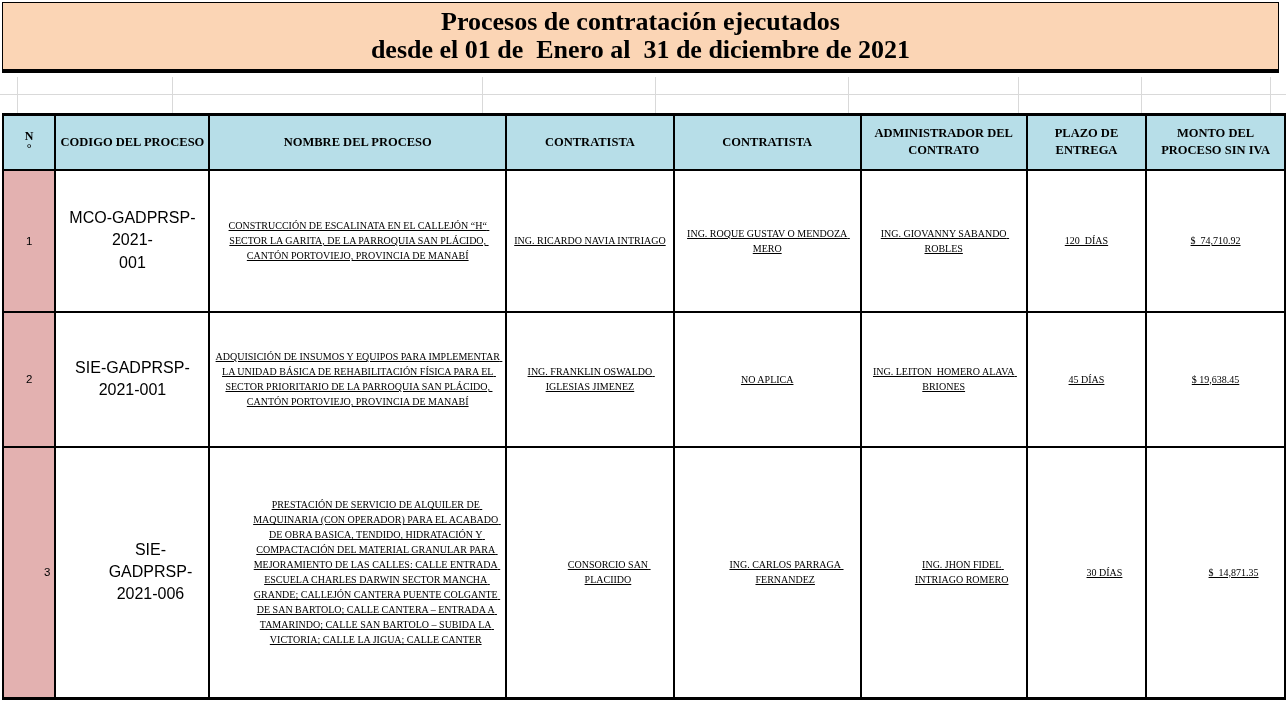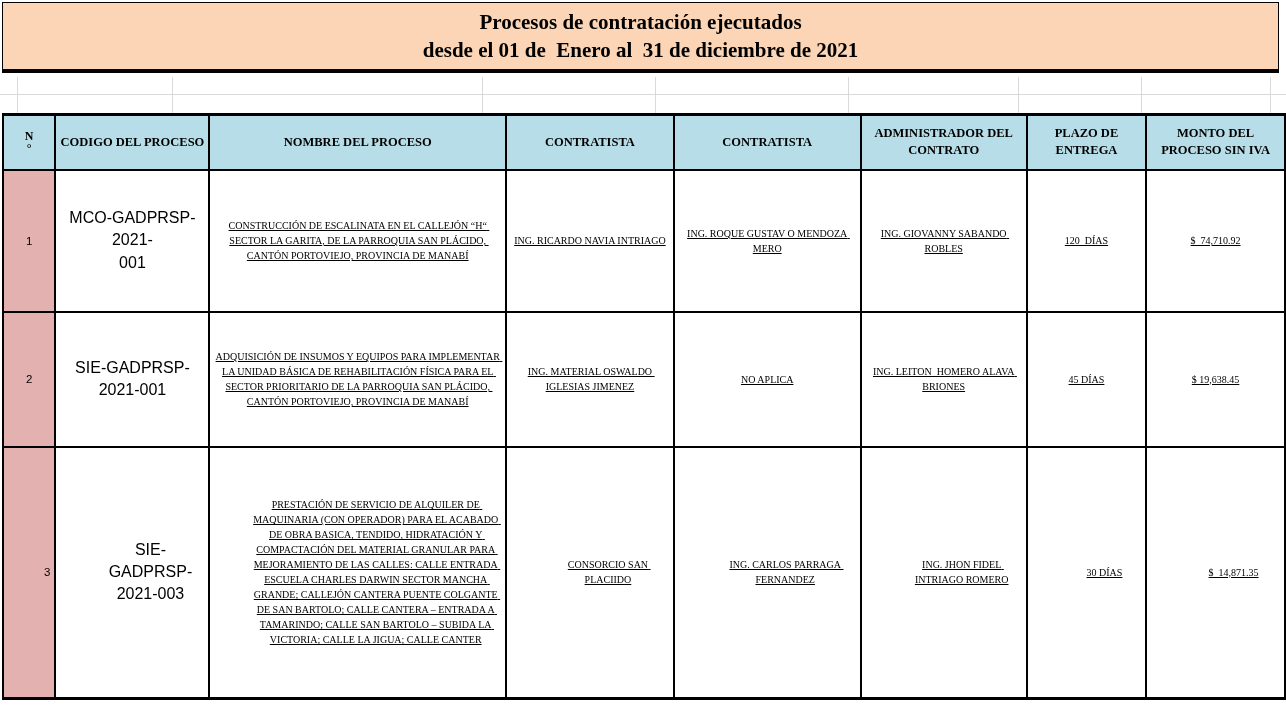--- a/index.html
+++ b/index.html
@@ -6,21 +6,21 @@
   .sheet {
     position:relative; width:1286px; height:710px; background:#ffffff;
     font-family:"Liberation Serif", serif; color:#000; overflow:hidden;
   }
   
   .title-cell {
     position:absolute; left:2px; top:2px; width:1277px; height:71px;
     background:#FBD5B5; border:1px solid #000; border-bottom:4px solid #000;
     box-sizing:border-box; display:flex; flex-direction:column;
     justify-content:center; align-items:center;
-    font-weight:bold; font-size:21px; line-height:28px; white-space:pre-wrap;
+    font-weight:bold; font-size:26px; line-height:28px; white-space:pre-wrap;
   }
   
   .gridline { position:absolute; background:#d9d9d9; }
   .gridline.v { width:1px; top:77px; height:36px; }
   .gridline.h { height:1px; left:0; width:1286px; top:94px; }
 
   
   table.contracts {
     position:absolute; top:113px; left:2px;
     border-collapse:collapse; table-layout:fixed;
@@ -100,29 +100,29 @@
         <td class="serifcell">ING. RICARDO NAVIA INTRIAGO</td>
         <td class="serifcell">ING. ROQUE GUSTAV O MENDOZA MERO</td>
         <td class="serifcell">ING. GIOVANNY SABANDO ROBLES</td>
         <td class="serifcell">120  DÍAS</td>
         <td class="serifcell">$  74,710.92</td>
       </tr>
       <tr style="height:135px">
         <td class="numcell">2</td>
         <td class="codigo">SIE-GADPRSP-2021-001</td>
         <td class="serifcell nombre">ADQUISICIÓN DE INSUMOS Y EQUIPOS PARA IMPLEMENTAR LA UNIDAD BÁSICA DE REHABILITACIÓN FÍSICA PARA EL SECTOR PRIORITARIO DE LA PARROQUIA SAN PLÁCIDO, CANTÓN PORTOVIEJO, PROVINCIA DE MANABÍ</td>
-        <td class="serifcell">ING. MATERIAL OSWALDO IGLESIAS JIMENEZ</td>
+        <td class="serifcell">ING. FRANKLIN OSWALDO IGLESIAS JIMENEZ</td>
         <td class="serifcell">NO APLICA</td>
         <td class="serifcell">ING. LEITON  HOMERO ALAVA BRIONES</td>
         <td class="serifcell">45 DÍAS</td>
         <td class="serifcell">$ 19,638.45</td>
       </tr>
       <tr style="height:252px" class="last">
         <td class="numcell">3</td>
-        <td class="codigo">SIE-GADPRSP-2021-003</td>
+        <td class="codigo">SIE-GADPRSP-2021-006</td>
         <td class="serifcell nombre">PRESTACIÓN DE SERVICIO DE ALQUILER DE MAQUINARIA (CON OPERADOR) PARA EL ACABADO DE OBRA BASICA, TENDIDO, HIDRATACIÓN Y COMPACTACIÓN DEL MATERIAL GRANULAR PARA MEJORAMIENTO DE LAS CALLES: CALLE ENTRADA ESCUELA CHARLES DARWIN SECTOR MANCHA GRANDE; CALLEJÓN CANTERA PUENTE COLGANTE DE SAN BARTOLO; CALLE CANTERA – ENTRADA A TAMARINDO; CALLE SAN BARTOLO – SUBIDA LA VICTORIA; CALLE LA JIGUA; CALLE CANTER</td>
         <td class="serifcell">CONSORCIO SAN PLACIIDO</td>
         <td class="serifcell">ING. CARLOS PARRAGA FERNANDEZ</td>
         <td class="serifcell">ING. JHON FIDEL INTRIAGO ROMERO</td>
         <td class="serifcell">30 DÍAS</td>
         <td class="serifcell">$  14,871.35</td>
       </tr>
     </tbody>
   </table>
 </div>

